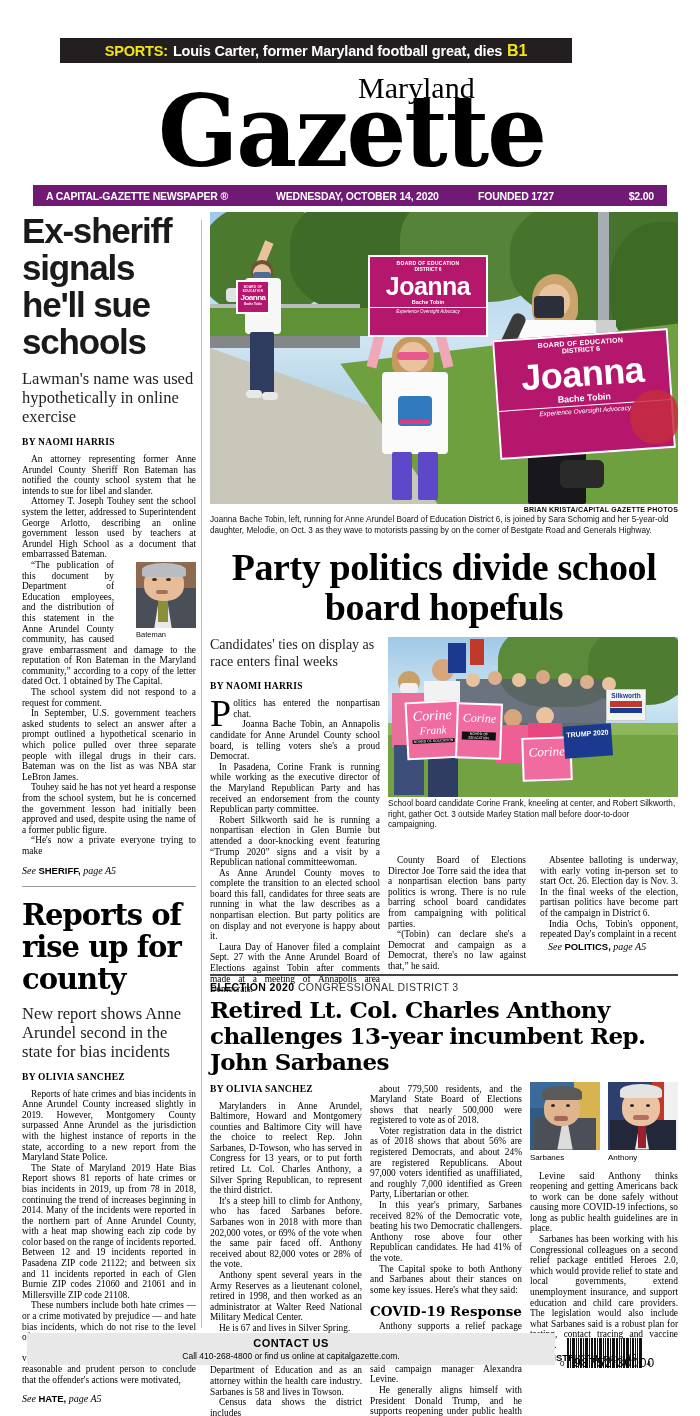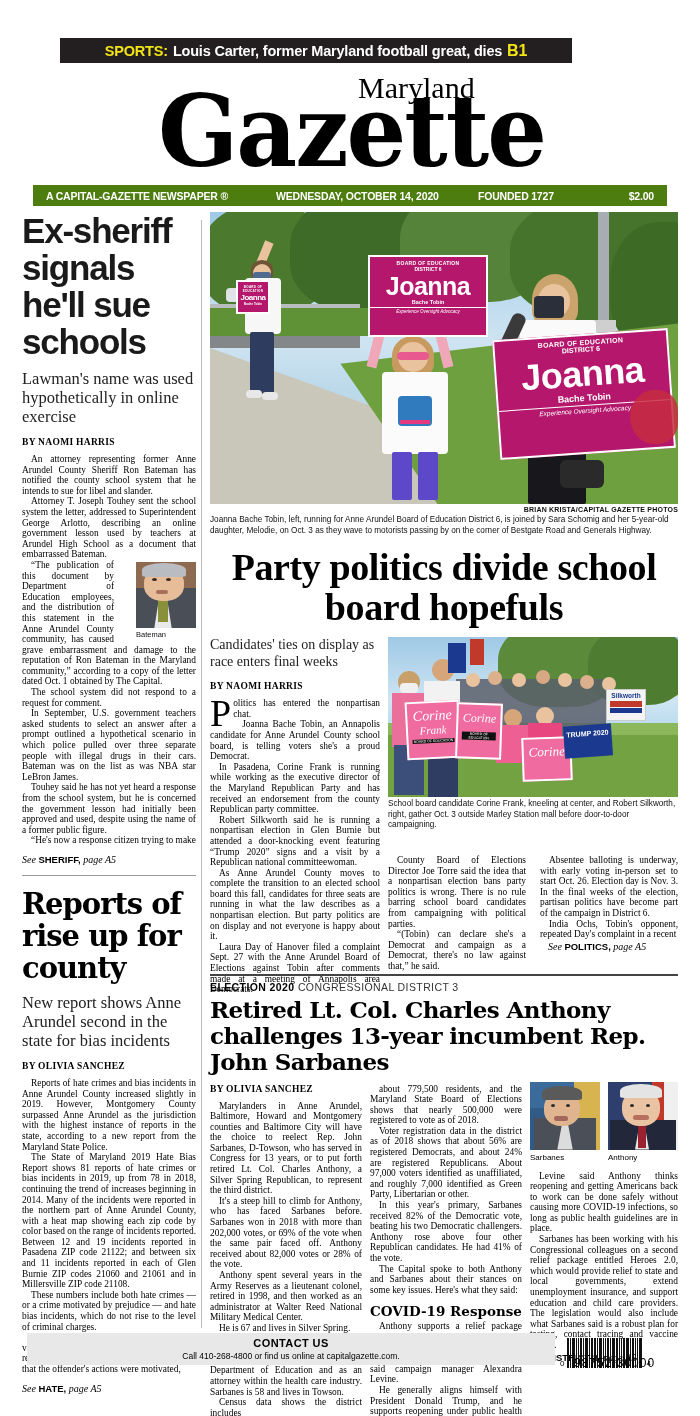--- a/index.html
+++ b/index.html
@@ -250,21 +250,21 @@
   <span class="pg">B1</span>
 </div>
 
 <div class="masthead">
   <div class="mh-wrap">
     <div class="mh-small">Maryland</div>
     <div class="mh-big">Gazette</div>
   </div>
 </div>
 
-<div class="bluebar" style="background: #4d7c0f; padding-left: 20px;">
+<div class="bluebar" style="background: #701a75; padding-left: 20px;">
   <span class="b1">A CAPITAL-GAZETTE NEWSPAPER ®</span>
   <span class="b2">WEDNESDAY, OCTOBER 14, 2020</span>
   <span class="b3">FOUNDED 1727</span>
   <span class="b4">$2.00</span>
 </div>
 
 <div class="page">
 
   <div class="vrule"></div>
 
@@ -290,21 +290,21 @@
           <div style="position:absolute;left:30px;top:16px;width:5px;height:3px;background:#3a2a1d;border-radius:50%;"></div>
           <div style="position:absolute;left:20px;top:28px;width:12px;height:4px;background:#a8705c;border-radius:4px;"></div>
         </div>
         <div class="mug-cap">Bateman</div>
       </div>
 
       <p>“The publication of this document by Department of Education employees, and the distribution of this statement in the Anne Arundel County community, has caused grave embarrassment and damage to the reputation of Ron Bateman in the Maryland community,” according to a copy of the letter dated Oct. 1 obtained by The Capital.</p>
       <p>The school system did not respond to a request for comment.</p>
       <p>In September, U.S. government teachers asked students to select an answer after a prompt outlined a hypothetical scenario in which police pulled over three separate people with illegal drugs in their cars. Bateman was on the list as was NBA star LeBron James.</p>
       <p>Touhey said he has not yet heard a response from the school system, but he is concerned the government lesson had initially been approved and used, despite using the name of a former public figure.</p>
-      <p>“He's now a response citizen trying to make</p>
+      <p>“He's now a private everyone trying to make</p>
     </div>
 
     <div class="jumpline">
       <span>See</span>
       <b>SHERIFF,</b>
       <span>page A5</span>
     </div>
 
     <div class="hrule"></div>
 

